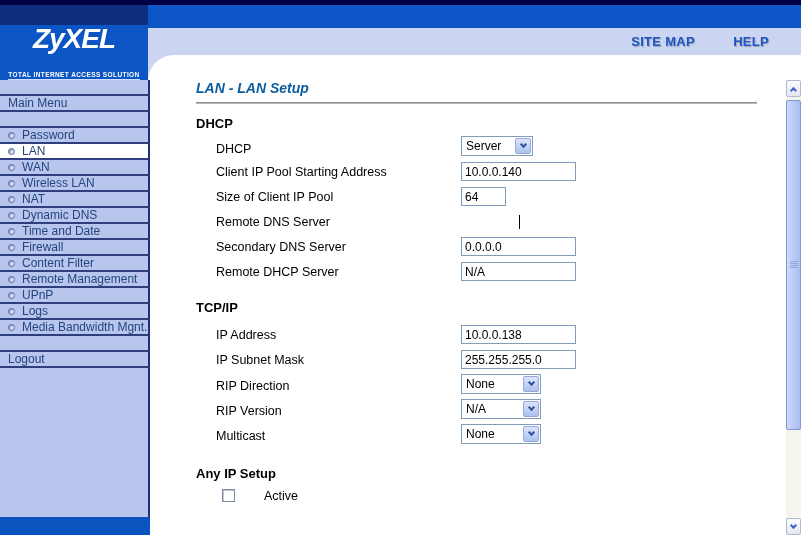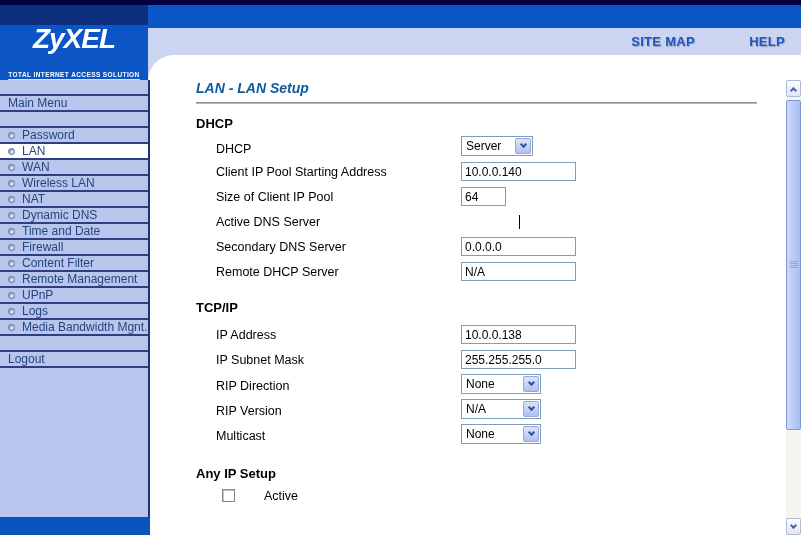--- a/index.html
+++ b/index.html
@@ -35,21 +35,21 @@
     margin-top:2px; border-bottom:1px solid #cfe0ff; padding-bottom:1px;
     white-space:nowrap;
   }
   .hdr-link {
     top:28px; height:34px; line-height:27px;
     color:#1E55C0; font-weight:bold; font-size:13px; letter-spacing:0.3px;
     text-shadow:1px 1px 1px #9aa4bb;
     cursor:pointer;
   }
   .hdr-link.sitemap { right:106px; }
-  .hdr-link.help    { right:16px;margin-left:36px; }
+  .hdr-link.help    { right:32px;margin-left:36px; }
 
   
   .sidebar {
     left:0; top:80px; width:150px; height:455px;
     background:#B8C5EC;
     border-right:2px solid #20307a;
   }
   .srow {
     height:16px; line-height:21px;
     border-bottom:2px solid #2E3E7E;
@@ -266,21 +266,21 @@
   <span class="flabel">Client IP Pool Starting Address</span>
   <input class="tinput" type="text" value="10.0.0.140" style="">
 </div>
 
 <div class="abs frow" style="top:187px">
   <span class="flabel">Size of Client IP Pool</span>
   <input class="tinput small" type="text" value="64" style="">
 </div>
 
 <div class="abs frow" style="top:212px">
-  <span class="flabel">Active DNS Server</span>
+  <span class="flabel">Remote DNS Server</span>
 </div>
 <div class="abs text-caret"></div>
 
 <div class="abs frow" style="top:237px">
   <span class="flabel">Secondary DNS Server</span>
   <input class="tinput" type="text" value="0.0.0.0" style="">
 </div>
 
 <div class="abs frow" style="top:262px">
   <span class="flabel">Remote DHCP Server</span>

